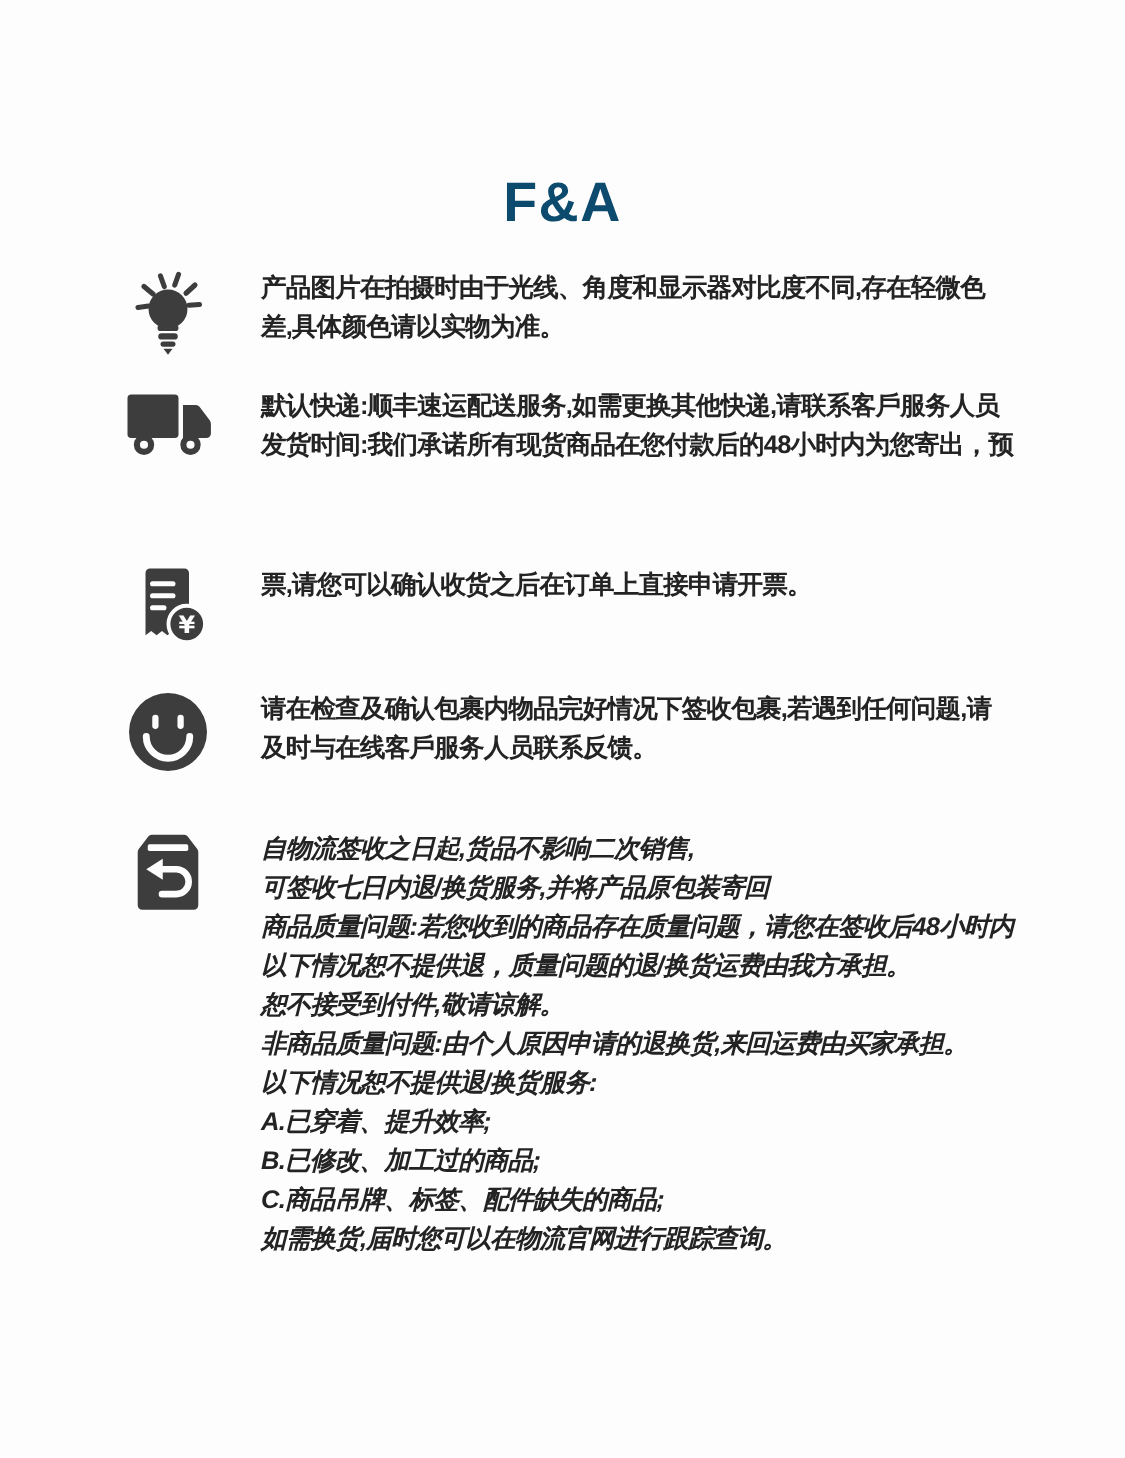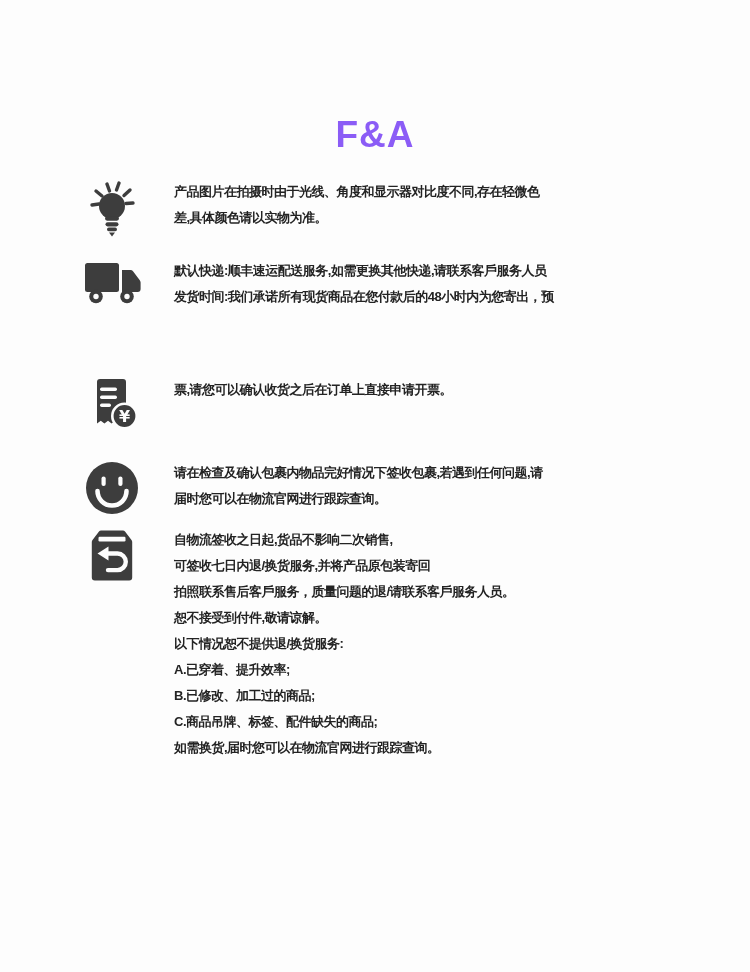--- a/index.html
+++ b/index.html
@@ -4,34 +4,34 @@
 <style>
   html,body{margin:0;padding:0;}
   body{
     width:750px;height:972px;position:relative;overflow:hidden;
     background:#fdfdfd;
     font-family:"Liberation Sans", sans-serif;
   }
   .page-title{
     position:absolute;top:114px;left:0;width:750px;
     text-align:center;font-size:37px;font-weight:700;
-    letter-spacing:1px;color:#8b5cf6;
+    letter-spacing:1px;color:#0c4a6e;
   }
   .section{
     position:absolute;left:84px;width:620px;
     display:flex;align-items:flex-start;
   }
   .icon-box{flex:0 0 57px;width:57px;margin-right:33px;}
   .icon-box svg{display:block;}
   .text-block{
-    font-size:13px;line-height:26px;color:#232323;
+    font-size:17px;line-height:26px;color:#232323;
     letter-spacing:-0.5px;font-weight:600;
   }
   .line{white-space:nowrap;}
-  .s1{top:179px;} .s2{top:258px;align-items:center;} .s3{top:377px;} .s4{top:460px;} .s5{top:527px;}
+  .s1{top:179px;} .s2{top:258px;align-items:center;} .s3{top:377px;} .s4{top:460px;} .s5{top:553px;font-style:italic;}
 </style>
 </head>
 <body>
 
 <div class="page-title">F&amp;A</div>
 
 <div class="section s1">
   <div class="icon-box">
     <svg width="57" height="58" viewBox="0 0 57 58">
       <g stroke="#3d3d3d" stroke-width="3.4" stroke-linecap="round">
@@ -98,37 +98,39 @@
   <div class="icon-box">
     <svg width="57" height="56" viewBox="0 0 57 56">
       <circle cx="28" cy="28" r="26" fill="#3d3d3d"></circle>
       <rect x="17.5" y="16.5" width="4.2" height="9.5" rx="2.1" fill="#fdfdfd"></rect>
       <rect x="34.3" y="16.5" width="4.2" height="9.5" rx="2.1" fill="#fdfdfd"></rect>
       <path d="M13.5,31 a14.5,14.5 0 0 0 29,0" fill="none" stroke="#fdfdfd" stroke-width="4.6" stroke-linecap="round"></path>
     </svg>
   </div>
   <div class="text-block">
     <div class="line">请在检查及确认包裹内物品完好情况下签收包裹,若遇到任何问题,请</div>
-    <div class="line">届时您可以在物流官网进行跟踪查询。</div>
+    <div class="line">及时与在线客戶服务人员联系反馈。</div>
   </div>
 </div>
 
 <div class="section s5">
   <div class="icon-box">
     <svg width="57" height="58" viewBox="0 0 57 58">
       <path fill="#3d3d3d" d="M17,3.5 h22 a2.5,2.5 0 0 1 2,1 l6.5,8.5 a3.5,3.5 0 0 1 .7,2.1 V50.5 a3,3 0 0 1 -3,3 h-34.4 a3,3 0 0 1 -3,-3 V15.1 a3.5,3.5 0 0 1 .7,-2.1 l6.5,-8.5 a2.5,2.5 0 0 1 2,-1 z"></path>
       <rect x="14.5" y="9.8" width="27" height="4.6" rx="1.2" fill="#fdfdfd"></rect>
       <path d="M23,26.5 h10.5 a8.3,8.3 0 0 1 0,16.6 h-9.5" fill="none" stroke="#fdfdfd" stroke-width="4.4" stroke-linecap="round"></path>
       <path d="M24.5,19.5 L13.5,26.5 l11,7 z" fill="#fdfdfd"></path>
     </svg>
   </div>
   <div class="text-block">
     <div class="line">自物流签收之日起,货品不影响二次销售,</div>
     <div class="line">可签收七日内退/换货服务,并将产品原包装寄回</div>
-    <div class="line">拍照联系售后客戶服务，质量问题的退/请联系客戶服务人员。</div>
+    <div class="line">商品质量问题:若您收到的商品存在质量问题，请您在签收后48小时内</div>
+    <div class="line">以下情况恕不提供退，质量问题的退/换货运费由我方承担。</div>
     <div class="line">恕不接受到付件,敬请谅解。</div>
+    <div class="line">非商品质量问题:由个人原因申请的退换货,来回运费由买家承担。</div>
     <div class="line">以下情况恕不提供退/换货服务:</div>
     <div class="line">A.已穿着、提升效率;</div>
     <div class="line">B.已修改、加工过的商品;</div>
     <div class="line">C.商品吊牌、标签、配件缺失的商品;</div>
     <div class="line">如需换货,届时您可以在物流官网进行跟踪查询。</div>
   </div>
 </div>
 
 </body></html>

